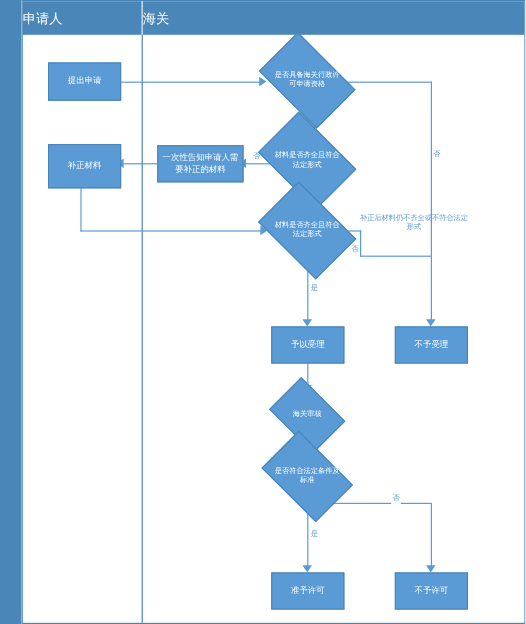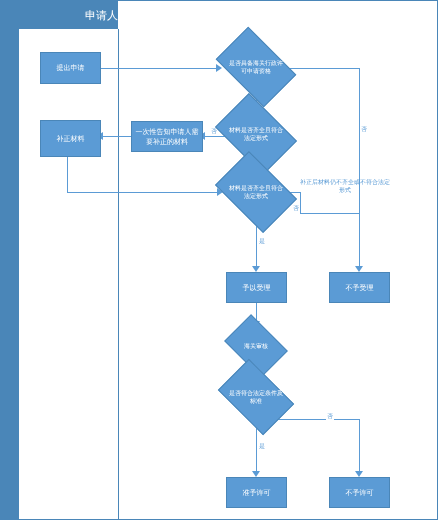--- a/index.html
+++ b/index.html
@@ -8,21 +8,21 @@
 
   
   .lane-rail{position:absolute;left:0;top:0;width:18px;height:520px;background:#4a86b8;}
   .lane-rail-label{position:absolute;left:0;bottom:6px;width:18px;text-align:center;
     color:#eaf2f8;font-size:8px;line-height:9px;letter-spacing:0;
     writing-mode:vertical-rl;text-orientation:upright;}
   .frame{position:absolute;left:18px;top:0;width:420px;height:520px;
     border:1px solid #4a86b8;box-sizing:border-box;background:#fff;}
 
   .hdr{position:absolute;top:1px;height:28px;background:#4a86b8;color:#fff;
-    display:flex;align-items:center;justify-content:flex-end;font-size:11px;
+    display:flex;align-items:center;justify-content:flex-start;font-size:11px;
     border-right:1px solid #ffffff;box-sizing:border-box;}
   .hdr.a{left:19px;width:100px;}
   .hdr.b{left:119px;width:318px;border-right:none;}
 
   .lane-divider{position:absolute;left:118px;top:29px;width:1px;height:490px;background:#4a86b8;}
 
   
   .node{position:absolute;background:#5b9bd5;color:#ffffff;display:flex;
     align-items:center;justify-content:center;text-align:center;
     font-size:7px;line-height:10px;box-sizing:border-box;padding:2px;}
@@ -54,20 +54,23 @@
 <div id="canvas">
 
   <div class="lane-rail">
     <div class="lane-rail-label">阶段</div>
   </div>
 
   <div class="frame"></div>
 
   <div class="hdr a">
     <span>申请人</span>
+  </div>
+  <div class="hdr b">
+    <span>海关</span>
   </div>
   <div class="lane-divider"></div>
 
   <div class="ln lnh" style="left:101px;top:68px;width:117px;"></div>
   <div class="arw arw-r" style="left:216px;top:64px;"></div>
 
   <div class="ln lnv" style="left:256px;top:88px;height:20px;"></div>
   <div class="arw arw-d" style="left:252px;top:104px;"></div>
   <div class="elabel" style="left:257px;top:91px;">是</div>
 

